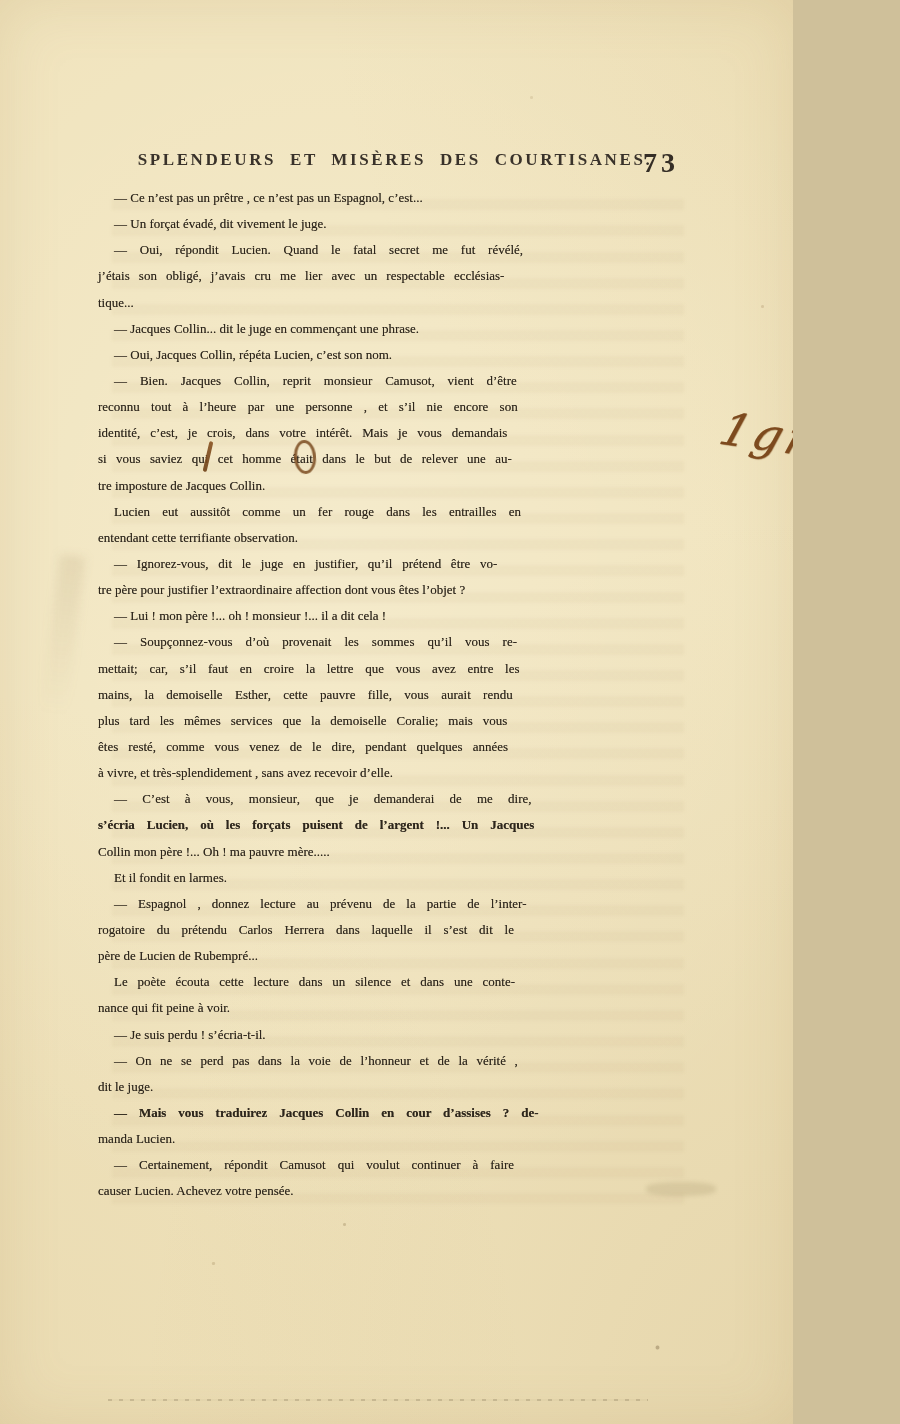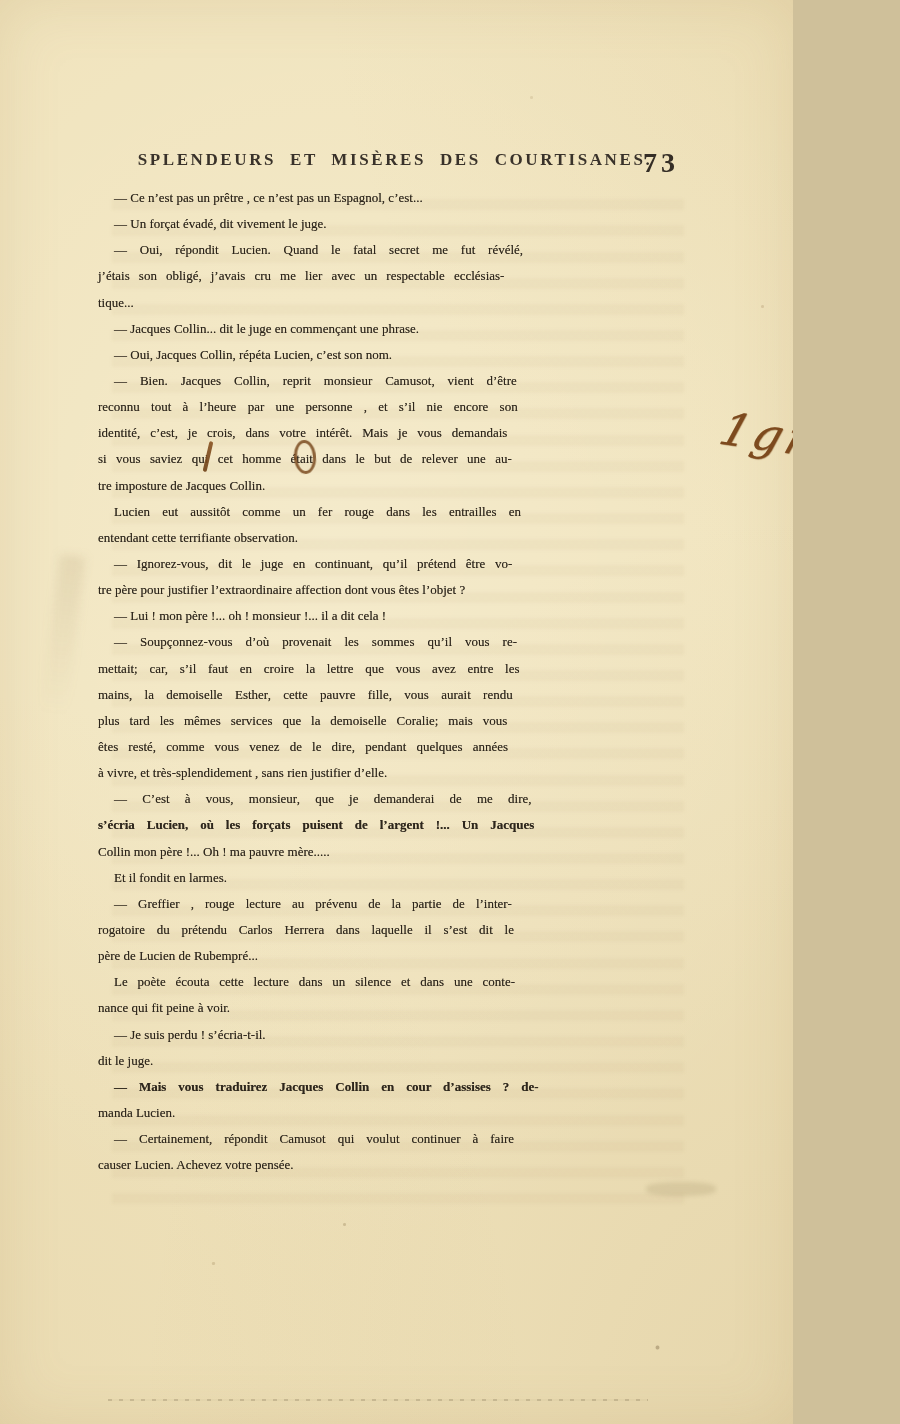--- a/index.html
+++ b/index.html
@@ -126,39 +126,40 @@
       <div class="bl"><span class="lt">tique...</span></div>
       <div class="bl ind"><span class="lt">— Jacques Collin... dit le juge en commençant une phrase.</span></div>
       <div class="bl ind"><span class="lt">— Oui, Jacques Collin, répéta Lucien, c’est son nom.</span></div>
       <div class="bl ind"><span class="lt" style="word-spacing: 9.69px;">— Bien. Jacques Collin, reprit monsieur Camusot, vient d’être</span></div>
       <div class="bl"><span class="lt" style="word-spacing: 7.99px;">reconnu tout à l’heure par une personne , et s’il nie encore son</span></div>
       <div class="bl"><span class="lt" style="word-spacing: 6.64px;">identité, c’est, je crois, dans votre intérêt. Mais je vous demandais</span></div>
       <div class="bl"><span class="lt" style="word-spacing: 6.09px;">si vous saviez qui<span class="pen-slash"></span> cet homme ét<span class="pen-circle">ai</span>t dans le but de relever une au-</span></div>
       <div class="bl"><span class="lt">tre imposture de Jacques Collin.</span></div>
       <div class="bl ind"><span class="lt" style="word-spacing: 8.93px; text-align: center;">Lucien eut aussitôt comme un fer rouge dans les entrailles en</span></div>
       <div class="bl"><span class="lt">entendant cette terrifiante observation.</span></div>
-      <div class="bl ind"><span class="lt" style="word-spacing: 6.48px;">— Ignorez-vous, dit le juge en continuant, qu’il prétend être vo-</span></div>
+      <div class="bl ind"><span class="lt" style="word-spacing: 6.48px;">— Ignorez-vous, dit le juge en justifier, qu’il prétend être vo-</span></div>
       <div class="bl"><span class="lt">tre père pour justifier l’extraordinaire affection dont vous êtes l’objet ?</span></div>
       <div class="bl ind"><span class="lt">— Lui ! mon père !... oh ! monsieur !... il a dit cela !</span></div>
       <div class="bl ind"><span class="lt" style="word-spacing: 9.76px;">— Soupçonnez-vous d’où provenait les sommes qu’il vous re-</span></div>
       <div class="bl"><span class="lt" style="word-spacing: 8.43px;">mettait; car, s’il faut en croire la lettre que vous avez entre les</span></div>
       <div class="bl"><span class="lt" style="word-spacing: 9.07px;">mains, la demoiselle Esther, cette pauvre fille, vous aurait rendu</span></div>
       <div class="bl"><span class="lt" style="word-spacing: 6.63px;">plus tard les mêmes services que la demoiselle Coralie; mais vous</span></div>
       <div class="bl"><span class="lt" style="word-spacing: 6.86px;">êtes resté, comme vous venez de le dire, pendant quelques années</span></div>
-      <div class="bl"><span class="lt">à vivre, et très-splendidement , sans rien justifier d’elle.</span></div>
+      <div class="bl"><span class="lt">à vivre, et très-splendidement , sans avez recevoir d’elle.</span></div>
       <div class="bl ind"><span class="lt" style="word-spacing: 11.95px;">— C’est à vous, monsieur, que je demanderai de me dire,</span></div>
       <div class="bl"><span class="lt" style="word-spacing: 8.68px; font-weight: bold;">s’écria Lucien, où les forçats puisent de l’argent !... Un Jacques</span></div>
       <div class="bl"><span class="lt">Collin mon père !... Oh ! ma pauvre mère.....</span></div>
       <div class="bl ind"><span class="lt">Et il fondit en larmes.</span></div>
-      <div class="bl ind"><span class="lt" style="word-spacing: 7.79px;">— Greffier , rouge lecture au prévenu de la partie de l’inter-</span></div>
+      <div class="bl ind"><span class="lt" style="word-spacing: 7.79px;">— Espagnol , donnez lecture au prévenu de la partie de l’inter-</span></div>
       <div class="bl"><span class="lt" style="word-spacing: 8.53px;">rogatoire du prétendu Carlos Herrera dans laquelle il s’est dit le</span></div>
       <div class="bl"><span class="lt">père de Lucien de Rubempré...</span></div>
       <div class="bl ind"><span class="lt" style="word-spacing: 6.56px;">Le poète écouta cette lecture dans un silence et dans une conte-</span></div>
       <div class="bl"><span class="lt">nance qui fit peine à voir.</span></div>
       <div class="bl ind"><span class="lt">— Je suis perdu ! s’écria-t-il.</span></div>
+      <div class="bl ind"><span class="lt" style="word-spacing: 5.36px;">— On ne se perd pas dans la voie de l’honneur et de la vérité ,</span></div>
       <div class="bl"><span class="lt">dit le juge.</span></div>
       <div class="bl ind"><span class="lt" style="word-spacing: 8.7px; font-weight: bold;">— Mais vous traduirez Jacques Collin en cour d’assises ? de-</span></div>
       <div class="bl"><span class="lt">manda Lucien.</span></div>
       <div class="bl ind"><span class="lt" style="word-spacing: 8.72px;">— Certainement, répondit Camusot qui voulut continuer à faire</span></div>
       <div class="bl"><span class="lt">causer Lucien. Achevez votre pensée.</span></div>
     </div>
 
   <div class="margin-note">1gr 08</div>
 
   <div class="bottom-rule"></div>

